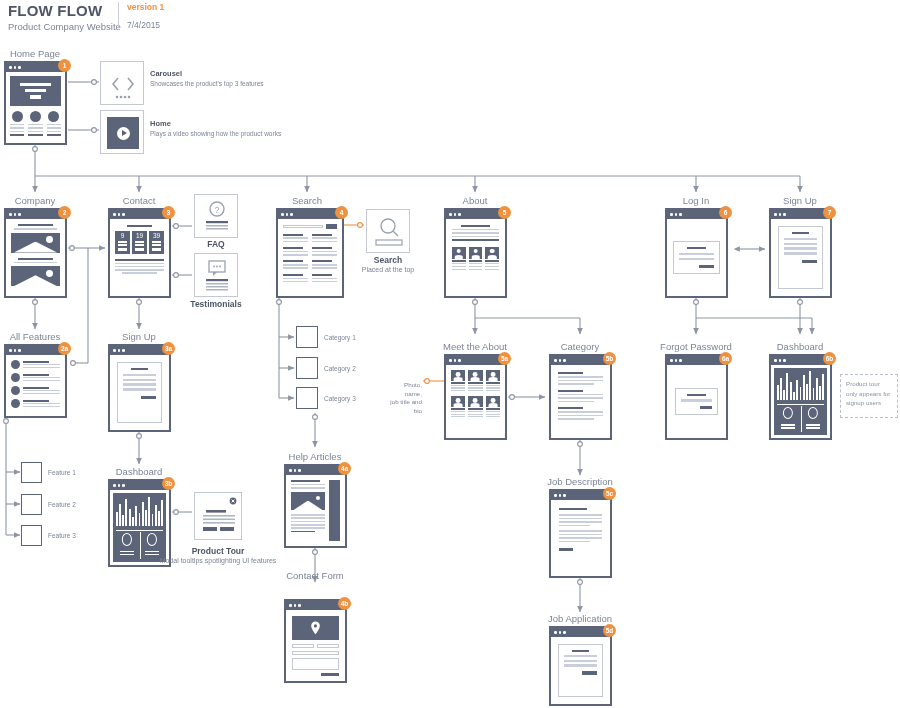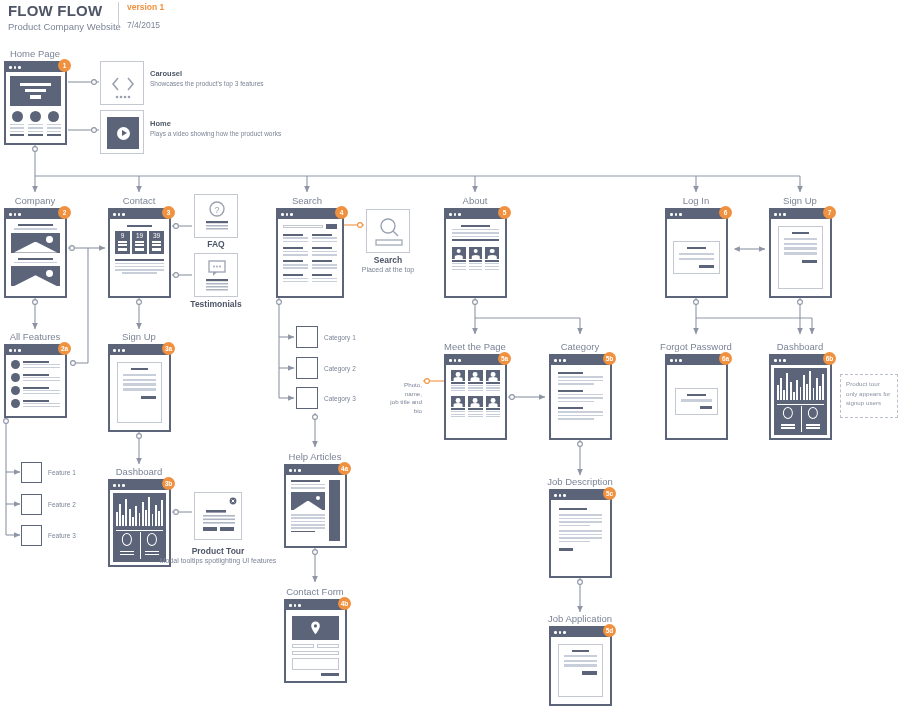--- a/index.html
+++ b/index.html
@@ -560,21 +560,21 @@
         <span class="bar xl" style="height:1.5px"></span>
           <span class="bar xl" style="height:1.5px"></span>
         <span class="bar xl" style="height:1.5px"></span>
           <span class="bar" style="height:1.8px;width:70%"></span>
       </div>
       <div style="width:11px;background:#5b6478;"></div>
     </div>
     <div class="badge" style="right:-6px; top:-4px;">4a</div>
   </div>
 
-  <div class="cap" style="left:315px; top:586px;">Contact Form</div>
+  <div class="cap" style="left:315px; top:570px;">Contact Form</div>
   <div class="win" style="left:284px; top:599px; width:63px; height:84px;">
     <div class="winbar">
         <i></i>
         <i></i>
         <i></i>
       </div>
     <div class="winbody" style="padding:6px;">
       <div style="background:#5b6478;height:24px;display:flex;align-items:center;justify-content:center;">
         <svg width="11" height="14" viewBox="0 0 11 14">
           <path d="M5.5,0.6 C8,0.6 9.8,2.5 9.8,4.9 C9.8,8 5.5,13.2 5.5,13.2 C5.5,13.2 1.2,8 1.2,4.9 C1.2,2.5 3,0.6 5.5,0.6 Z" fill="#fff"></path>
@@ -636,21 +636,21 @@
           <span class="bar" style="height:1.6px"></span>
           <span class="bar xl" style="height:1.4px"></span>
           <span class="bar xl" style="height:1.4px"></span>
           <span class="bar xl" style="height:1.4px"></span>
         </div>
       </div>
     </div>
     <div class="badge" style="right:-6px; top:-4px;">5</div>
   </div>
 
-  <div class="cap" style="left:475px; top:341px;">Meet the Page</div>
+  <div class="cap" style="left:475px; top:341px;">Meet the About</div>
   <div class="win" style="left:444px; top:354px; width:63px; height:86px;">
     <div class="winbar">
         <i></i>
         <i></i>
         <i></i>
       </div>
     <div class="winbody" style="padding:5px;">
       <div style="display:flex;gap:3px;">
         <div style="flex:1;display:flex;flex-direction:column;gap:1.2px;">
           <div class="av" style="height:11px">

